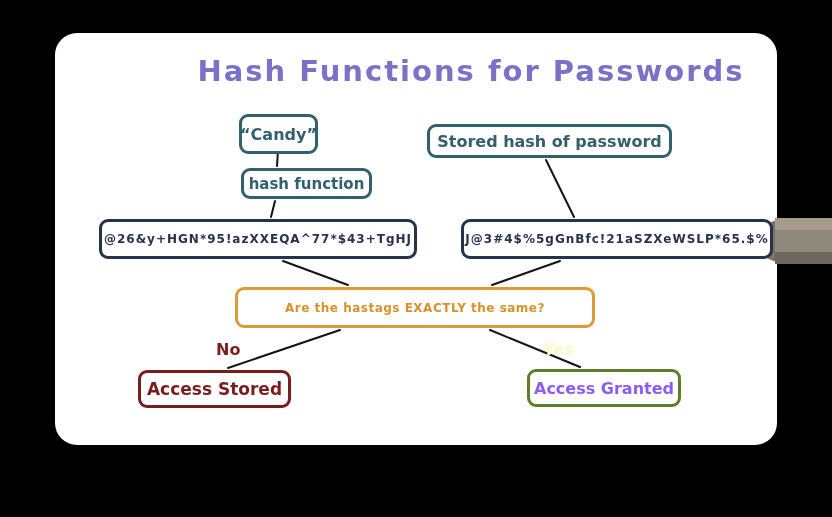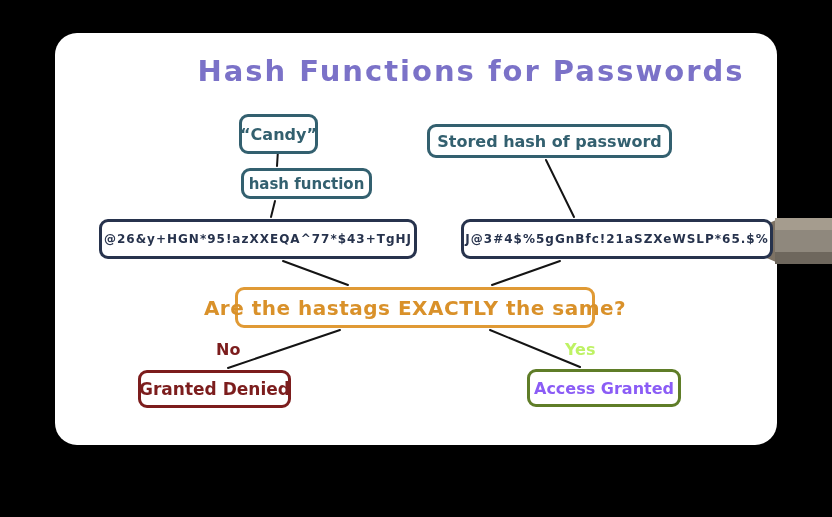--- a/index.html
+++ b/index.html
@@ -23,27 +23,27 @@
   }
   .teal{border:3px solid #33606f;color:#33606f;}
   .navy{border:3px solid #27334d;color:#27334d;}
   .candy{left:239px;top:114px;width:79px;height:40px;font-size:16px;}
   .stored{left:427px;top:124px;width:245px;height:34px;font-size:16px;}
   .hashfn{left:211px;top:168px;width:131px;height:31px;font-size:15px;margin-left:30px;}
   .lefthash{left:99px;top:219px;width:318px;height:40px;font-size:12px;letter-spacing:1px;}
   .righthash{left:424px;top:219px;width:312px;height:40px;font-size:12px;letter-spacing:1px;margin-left:37px;}
   .question{
     left:235px;top:287px;width:360px;height:41px;
-    border:3px solid #e09a35;color:#d9912a;font-size:20px;letter-spacing:0.5px;
+    border:3px solid #e09a35;color:#d9912a;font-size:12px;letter-spacing:0.5px;
   }
   .denied{left:138px;top:370px;width:153px;height:38px;border:3.5px solid #7c1d1d;color:#7c1d1d;font-size:17px;}
   .granted{left:527px;top:369px;width:154px;height:38px;border:3.5px solid #5f7d28;color:#8b5cf6;font-size:16px;}
   .edge-label{position:absolute;z-index:3;font-weight:bold;font-size:16px;}
   .no-label{left:216px;top:340px;color:#7c1d1d;}
-  .yes-label{left:565px;top:340px;color:#bef264;}
+  .yes-label{left:543px;top:340px;color:#fef9c3;}
 </style>
 </head>
 <body>
 
 <div class="card"></div>
 
 <svg class="overlay" width="832" height="517" viewBox="0 0 832 517">
   <g stroke="#141414" stroke-width="2" stroke-linecap="round">
     <line x1="278" y1="150" x2="277" y2="166"></line>
     <line x1="275" y1="201" x2="271" y2="217"></line>
@@ -67,14 +67,14 @@
 <div class="box teal candy">“Candy”</div>
 <div class="box teal stored">Stored hash of password</div>
 <div class="box teal hashfn">hash function</div>
 <div class="box navy lefthash">@26&amp;y+HGN*95!azXXEQA^77*$43+TgHJ</div>
 <div class="box navy righthash">J@3#4$%5gGnBfc!21aSZXeWSLP*65.$%</div>
 <div class="box question">Are the hastags EXACTLY the same?</div>
 
 <div class="edge-label no-label">No</div>
 <div class="edge-label yes-label">Yes</div>
 
-<div class="box denied">Granted Denied</div>
+<div class="box denied">Access Stored</div>
 <div class="box granted">Access Granted</div>
 
 </body></html>

